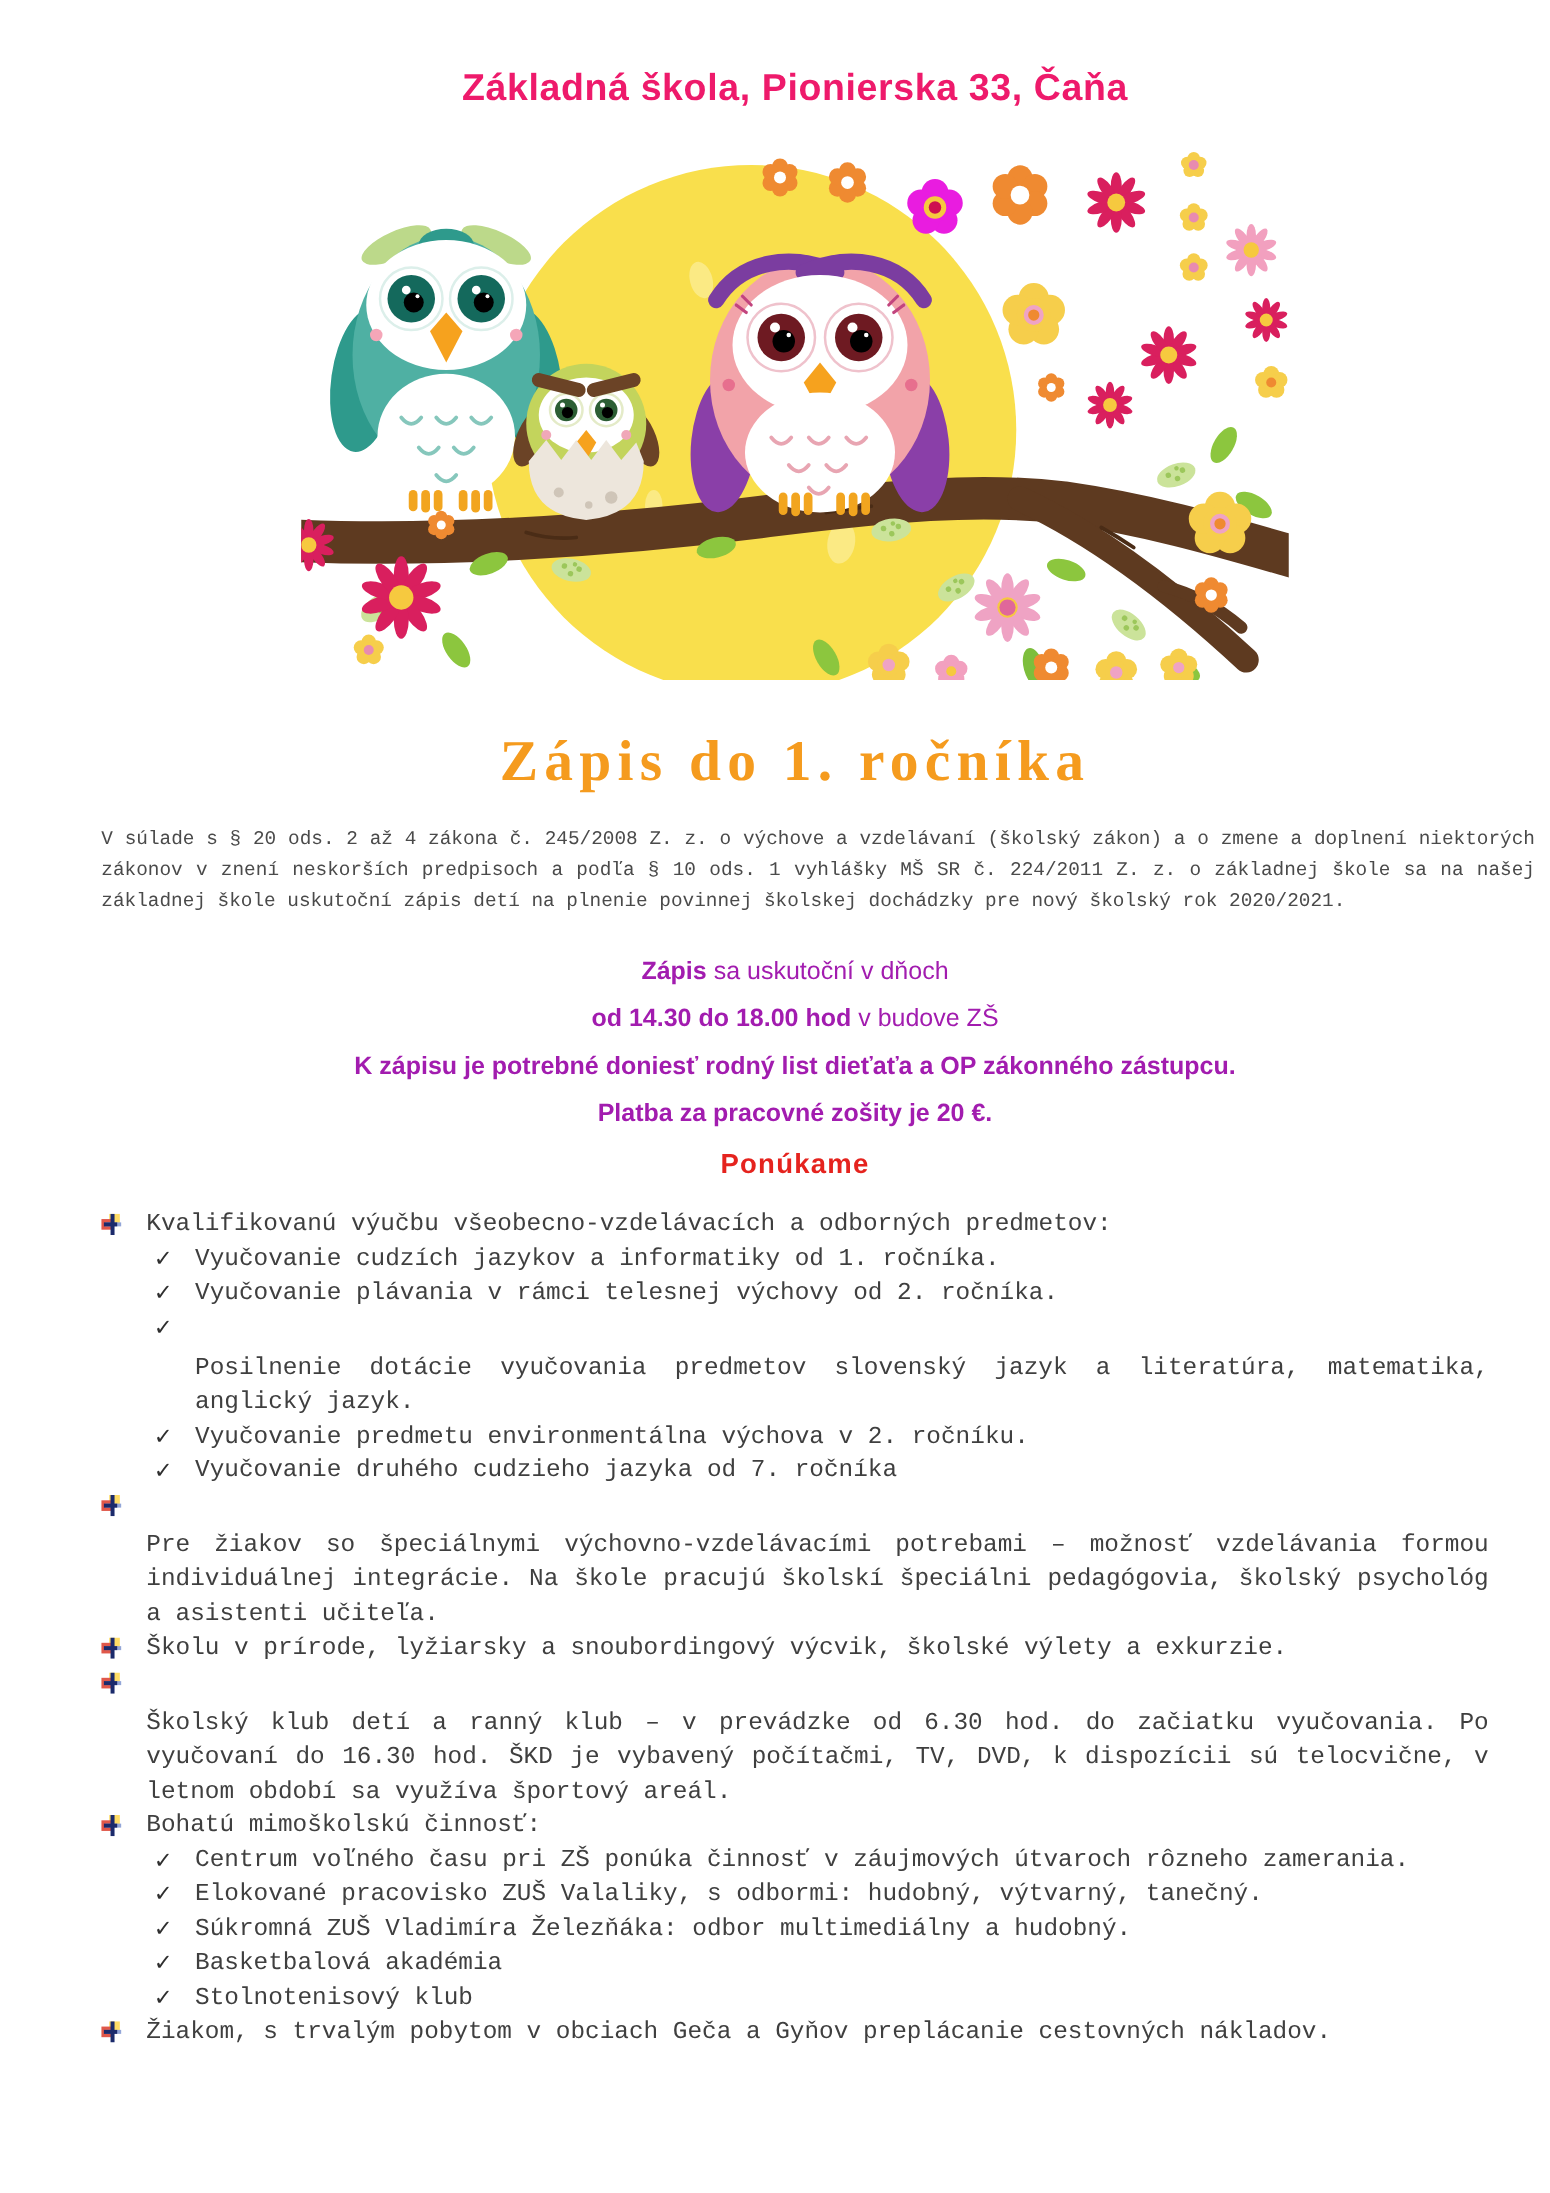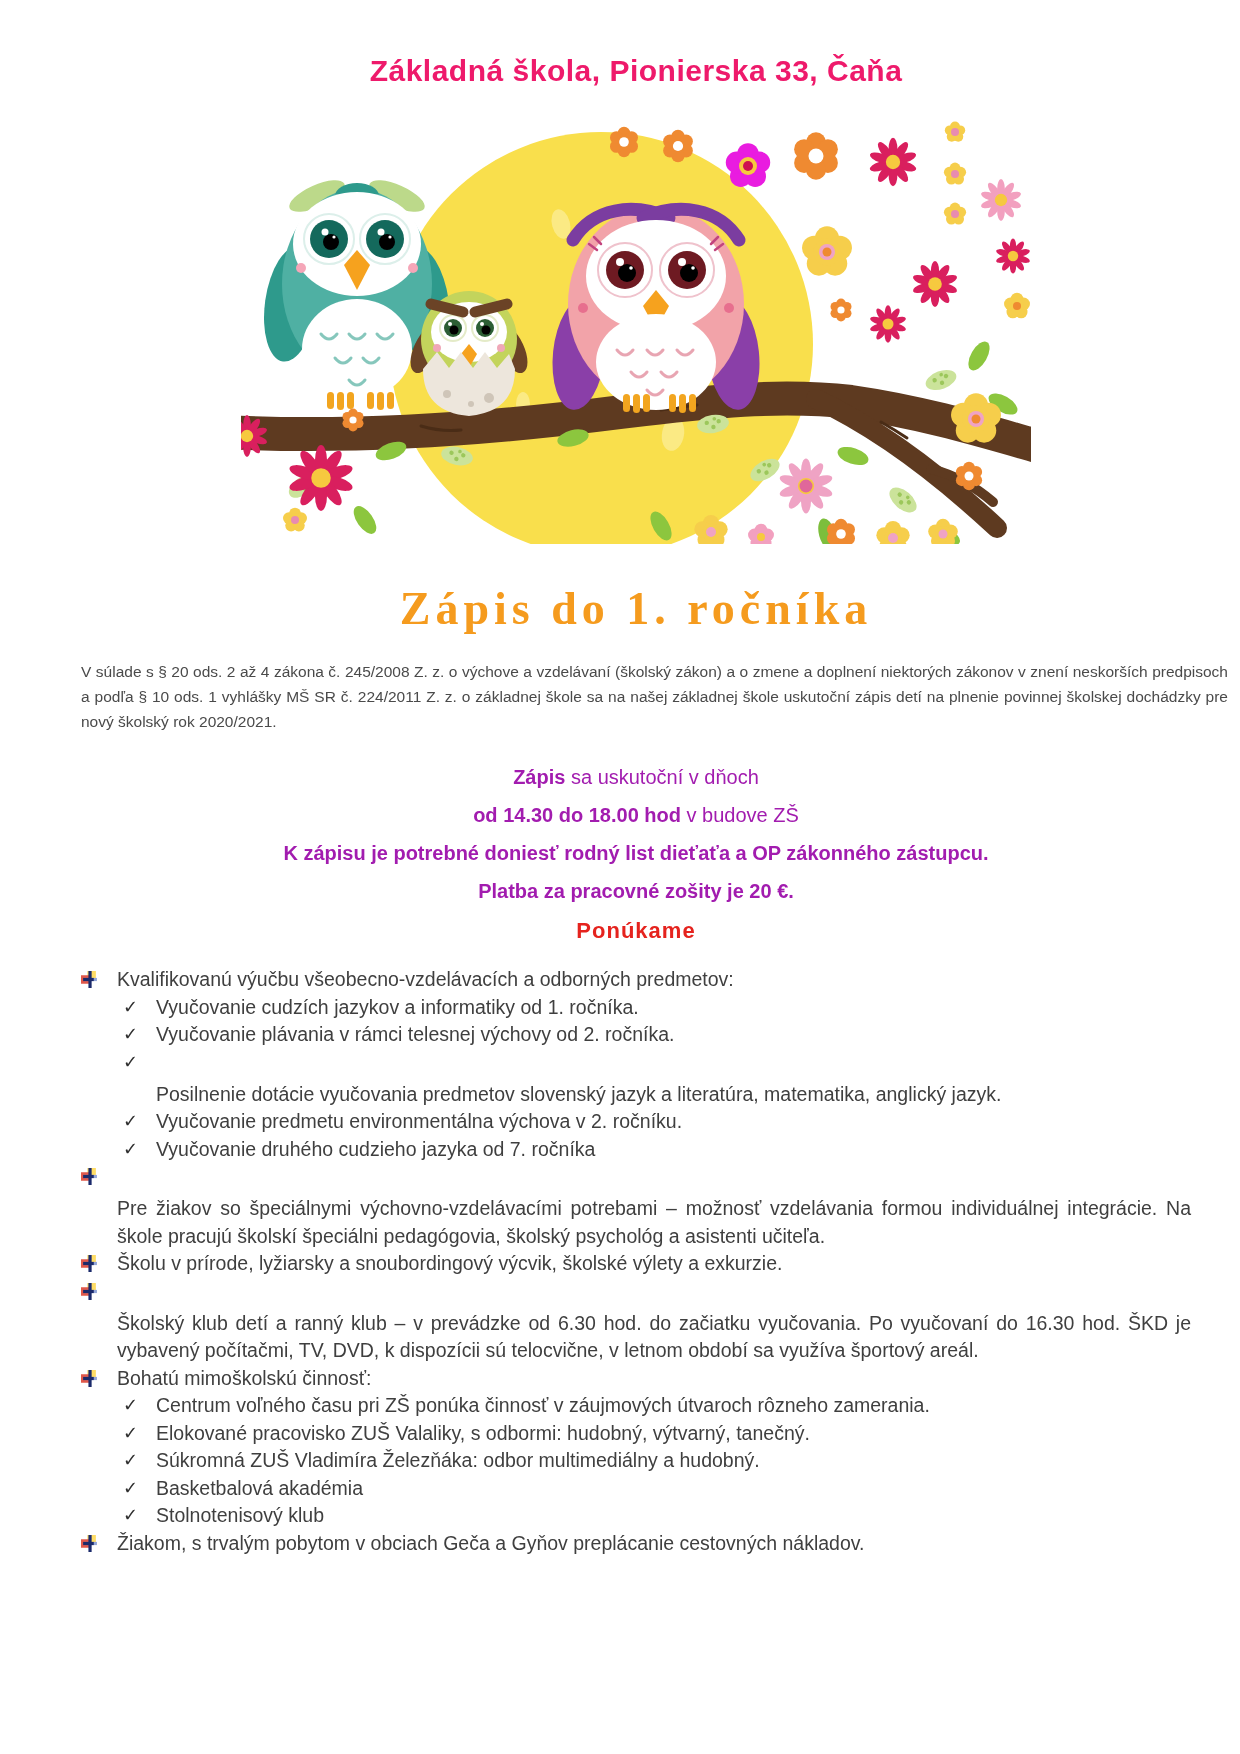--- a/index.html
+++ b/index.html
@@ -35,20 +35,21 @@
     font-size:46px;
     letter-spacing:5px;
     color:#F59B1E;
   }
   .intro{
     margin:24px 28px 0 65px;
     font-size:15.5px;
     line-height:25px;
     text-align:justify;
     color:#4a4a4a;
+    font-family:Liberation Mono, monospace;
   }
   .announce{
     margin-top:24px;
     text-align:center;
     color:#a21caf;
     font-size:20px;
     line-height:38px;
   }
   .announce b{font-weight:bold;}
   .offer-title{
@@ -58,21 +59,21 @@
     font-weight:bold;
     font-size:22px;
     letter-spacing:1px;
   }
   .offer-list{
     margin:22px 65px 0 65px;
     font-size:19.5px;
     line-height:27.5px;
   }
   .li{display:flex;align-items:flex-start;}
-  .li .txt{flex:1 1 auto;}
+  .li .txt{flex:1 1 auto;font-family:Liberation Mono, monospace;}
   .l1 .marker{flex:0 0 36px;}
   .l2{padding-left:40px;}
   .l2 .marker{flex:0 0 33px;padding-left:2px;}
   .bullet-svg{width:17px;height:17px;margin-top:5px;display:block;}
   .check{font-size:18px;color:#2f2f2f;line-height:27.5px;}
   .just{text-align:justify;margin-top:32px;}
 </style>
 </head>
 <body>
 

